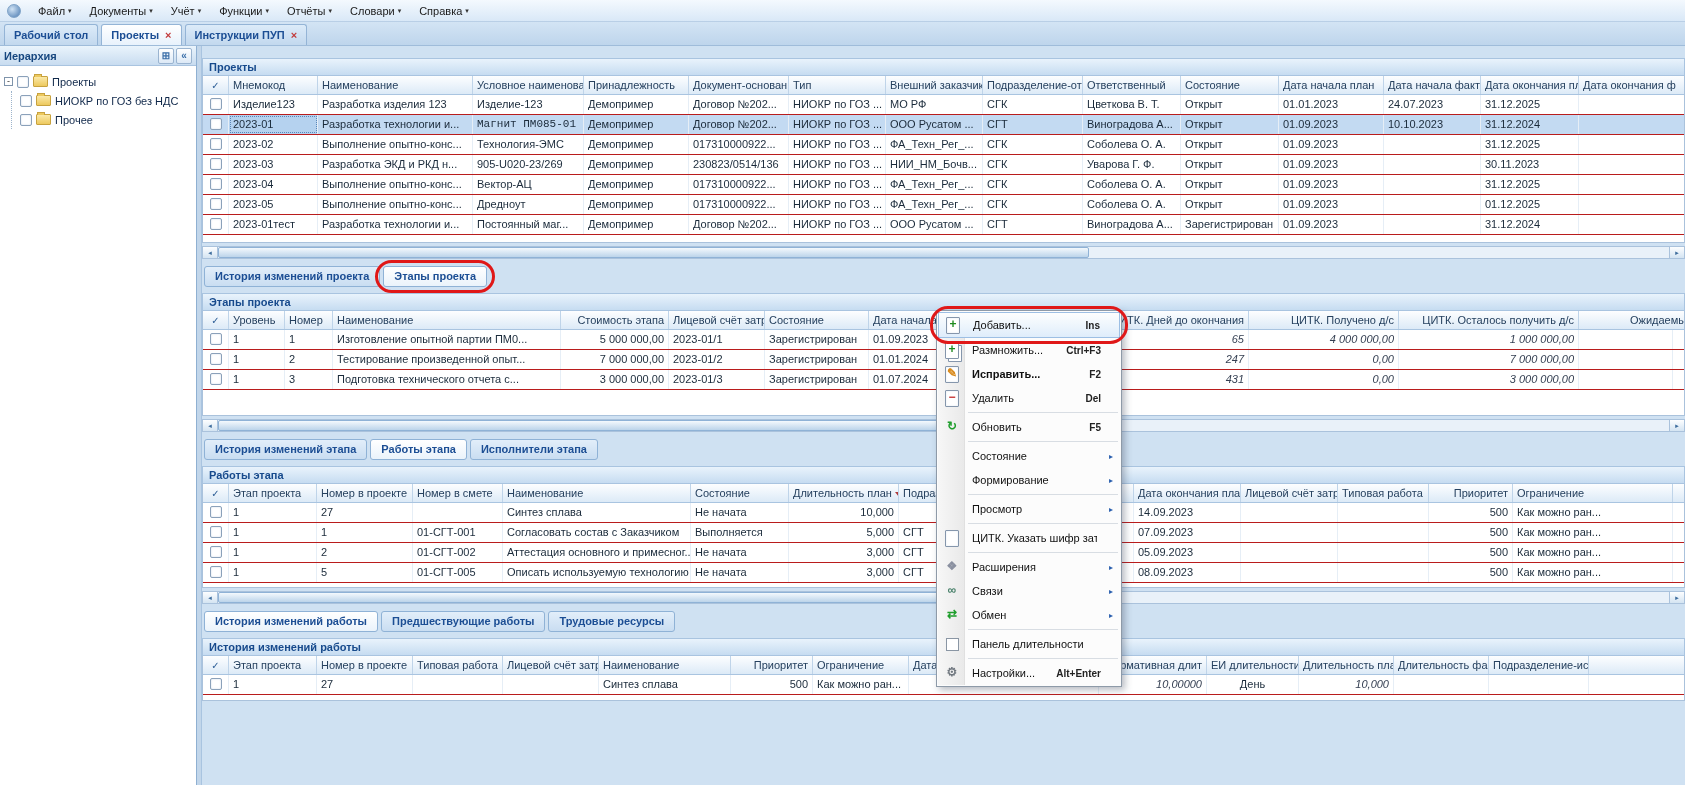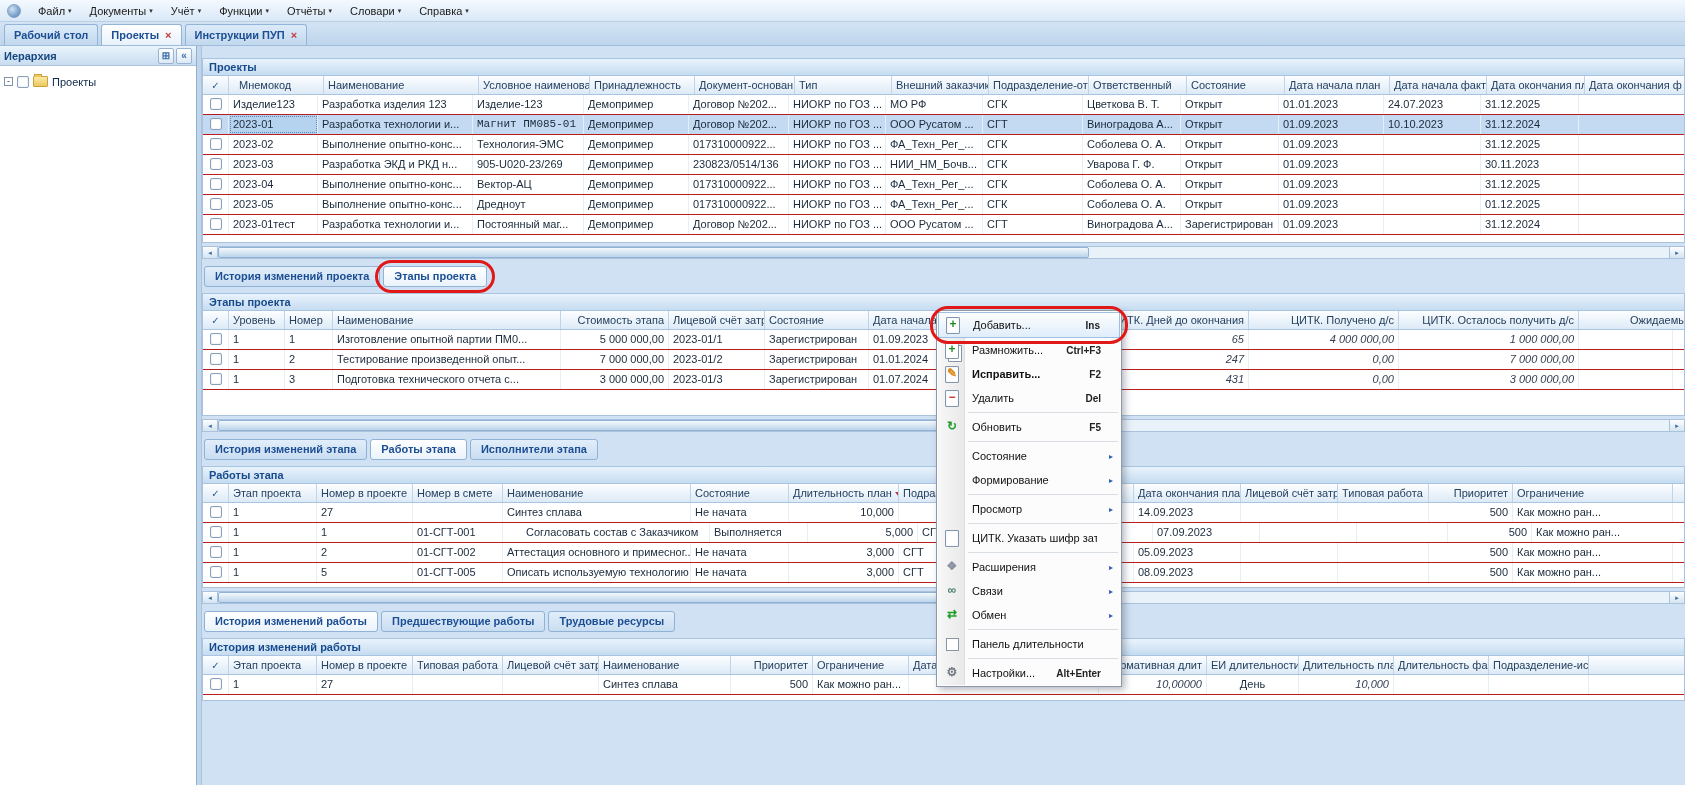--- a/index.html
+++ b/index.html
@@ -171,33 +171,45 @@
         <span>«</span>
       </span>
   </div>
   <div class="tree">
     <div class="tree-row">
       <span class="expander">-</span>
       <span class="cb"></span>
       <span class="folder"></span>
       <span>Проекты</span>
     </div>
+    <div class="tree-children">
+      <div class="tree-row">
+        <span class="cb"></span>
+        <span class="folder"></span>
+        <span>НИОКР по ГОЗ без НДС</span>
+      </div>
+      <div class="tree-row">
+        <span class="cb"></span>
+        <span class="folder"></span>
+        <span>Прочее</span>
+      </div>
+    </div>
   </div>
 </div>
 <div class="splitter"></div>
 
 <div class="main">
 
   <div class="panel-header">
     <span>Проекты</span>
   </div>
   <div class="grid" style="height:167px">
       <div class="g-row g-head">
         <div class="g-cell g-hcell chk" style="width: 26px;"><span>✓</span></div>
-        <div class="g-cell g-hcell" style="width: 89px; margin-left: 6px;"><span>Мнемокод</span></div>
+        <div class="g-cell g-hcell" style="width: 89px;"><span>Мнемокод</span></div>
         <div class="g-cell g-hcell" style="width: 155px;"><span>Наименование</span></div>
         <div class="g-cell g-hcell" style="width: 111px;"><span>Условное наименован</span></div>
         <div class="g-cell g-hcell" style="width: 105px;"><span>Принадлежность</span></div>
         <div class="g-cell g-hcell" style="width: 100px;"><span>Документ-основан</span></div>
         <div class="g-cell g-hcell" style="width: 97px;"><span>Тип</span></div>
         <div class="g-cell g-hcell" style="width: 97px;"><span>Внешний заказчик</span></div>
         <div class="g-cell g-hcell" style="width: 100px;"><span>Подразделение-от</span></div>
         <div class="g-cell g-hcell" style="width: 98px;"><span>Ответственный</span></div>
         <div class="g-cell g-hcell" style="width: 98px;"><span>Состояние</span></div>
         <div class="g-cell g-hcell" style="width: 105px;"><span>Дата начала план</span></div>
@@ -451,21 +463,21 @@
         <div class="g-cell" style="width: 97px;"></div>
         <div class="g-cell" style="width: 91px;"></div>
         <div class="g-cell right" style="width: 84px;">500</div>
         <div class="g-cell" style="width: 160px;">Как можно ран...</div>
       </div>
       <div class="g-row g-brow">
         <div class="g-cell chk" style="width: 26px;"><span class="cb"></span></div>
         <div class="g-cell" style="width: 88px;">1</div>
         <div class="g-cell" style="width: 96px;">1</div>
         <div class="g-cell" style="width: 90px;">01-СГТ-001</div>
-        <div class="g-cell" style="width: 188px; margin-left: 19px;">Согласовать состав с Заказчиком</div>
+        <div class="g-cell" style="width: 188px;">Согласовать состав с Заказчиком</div>
         <div class="g-cell" style="width: 98px;">Выполняется</div>
         <div class="g-cell right" style="width: 110px;">5,000</div>
         <div class="g-cell" style="width: 107px;">СГТ</div>
         <div class="g-cell" style="width: 128px;"></div>
         <div class="g-cell" style="width: 107px;">07.09.2023</div>
         <div class="g-cell" style="width: 97px;"></div>
         <div class="g-cell" style="width: 91px;"></div>
         <div class="g-cell right" style="width: 84px;">500</div>
         <div class="g-cell" style="width: 160px;">Как можно ран...</div>
       </div>

